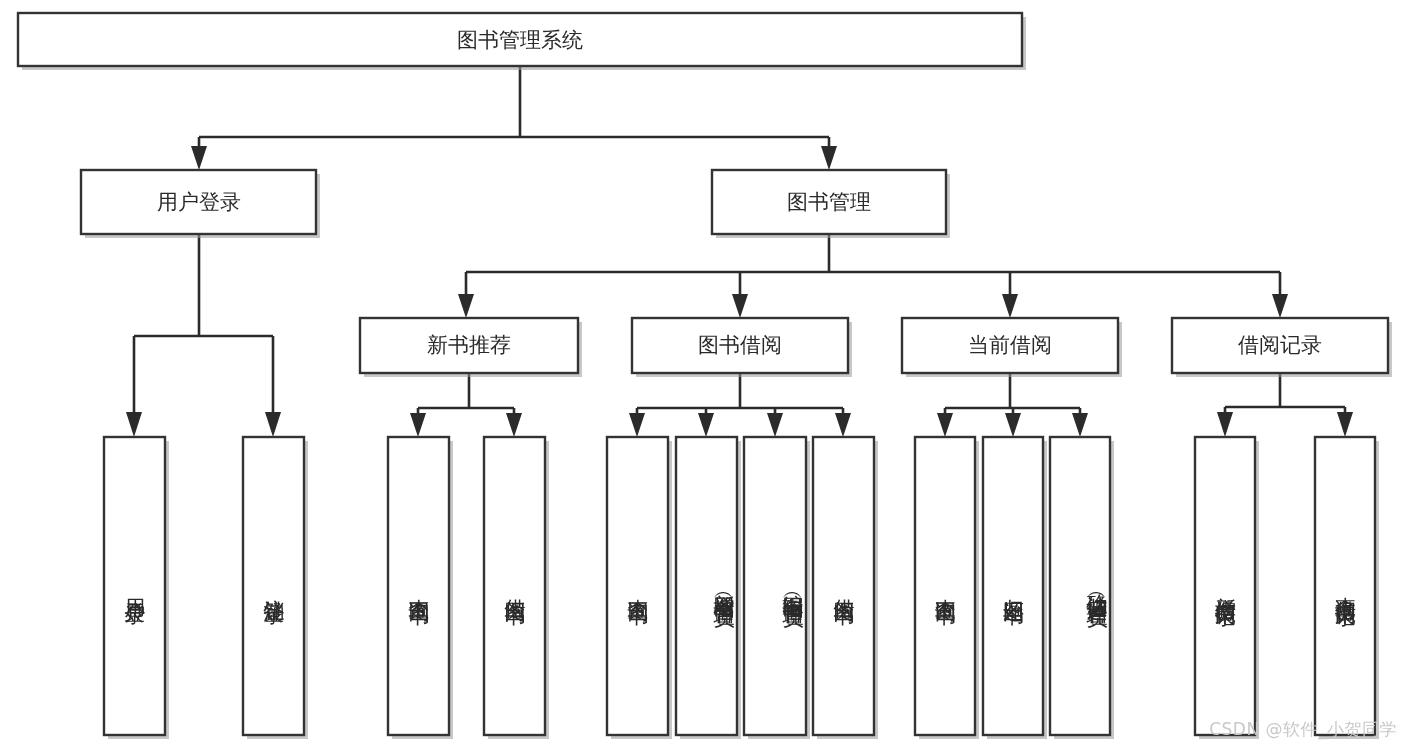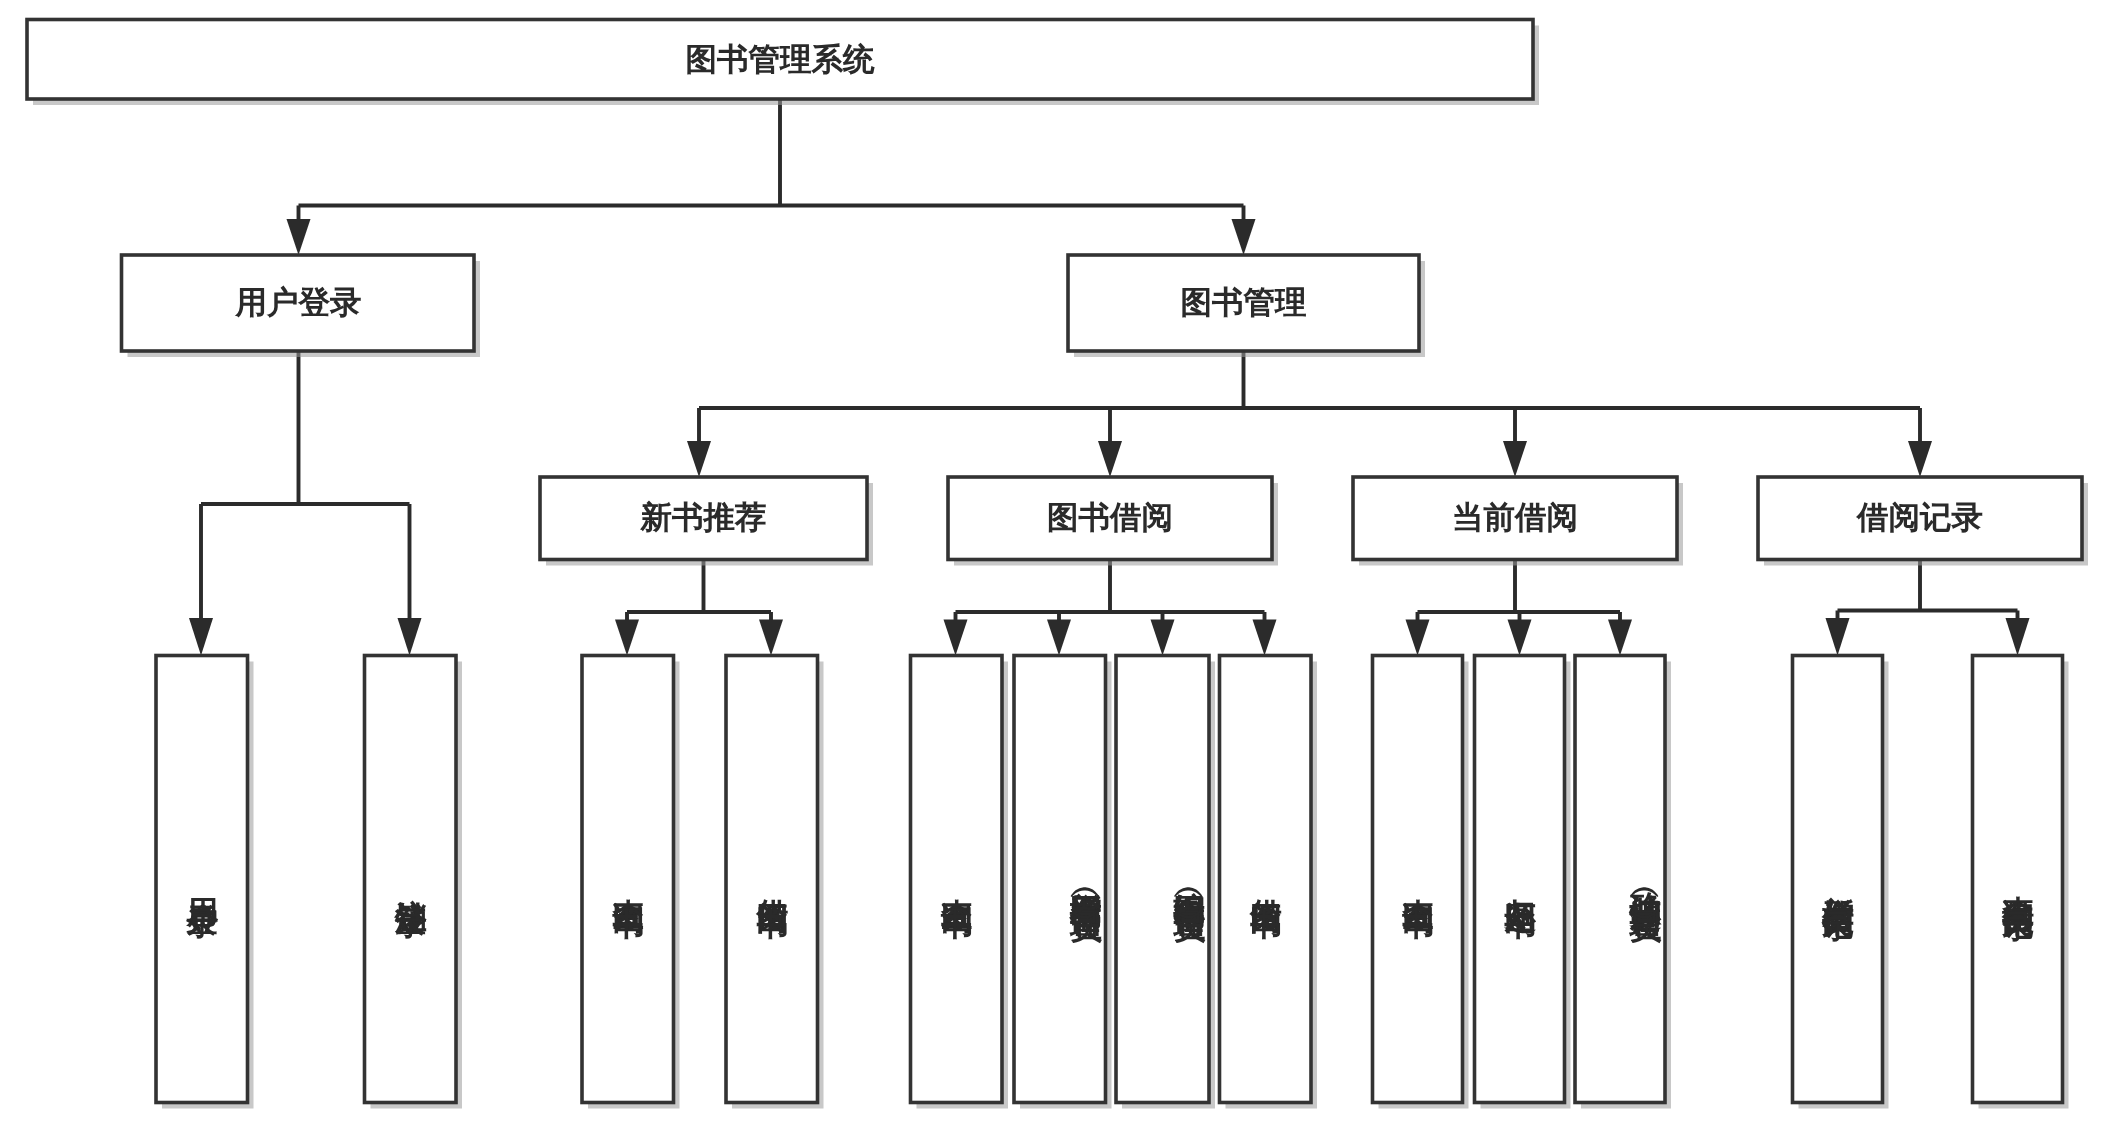--- a/index.html
+++ b/index.html
@@ -11,21 +11,20 @@
     width: 1405px;
     height: 747px;
     font-family: "DejaVu Sans", "Liberation Sans", sans-serif;
     overflow: hidden;
     position: relative;
   }
   #diagram-root {
     position: relative;
     width: 1405px;
     height: 747px;
-    font-weight: bold;
   }
   svg#tree-svg {
     position: absolute;
     top: 0;
     left: 0;
     width: 1405px;
     height: 747px;
     display: block;
   }
   .node-box {
@@ -276,14 +275,15 @@
   <div class="leaf-label" style="left:744px; top:437px; width:62px; height:298px; align-items:flex-start;">编辑图书（管理员）</div>
   <div class="leaf-label" style="left:813px; top:437px; width:61px; height:298px;">借阅图书</div>
 
   <div class="leaf-label" style="left:915px; top:437px; width:60px; height:298px;">查询图书</div>
   <div class="leaf-label" style="left:983px; top:437px; width:60px; height:298px;">归还图书</div>
   <div class="leaf-label" style="left:1050px; top:437px; width:60px; height:298px; align-items:flex-start;">确认归还（管理员）</div>
 
   <div class="leaf-label" style="left:1195px; top:437px; width:60px; height:298px;">新增借阅记录</div>
   <div class="leaf-label" style="left:1315px; top:437px; width:60px; height:298px;">查询借阅记录</div>
 
+  <div id="watermark">CSDN @软件_小贺同学</div>
 
 </div>
 
 </body></html>

